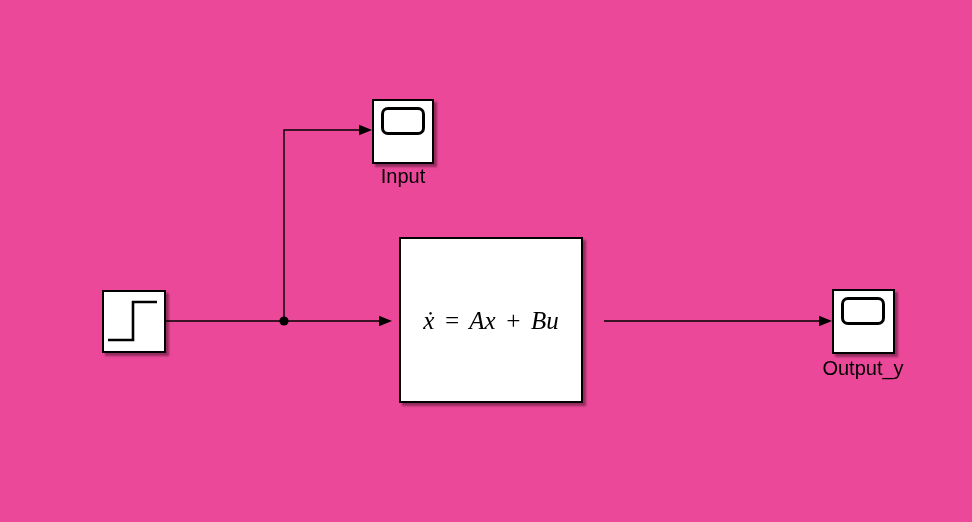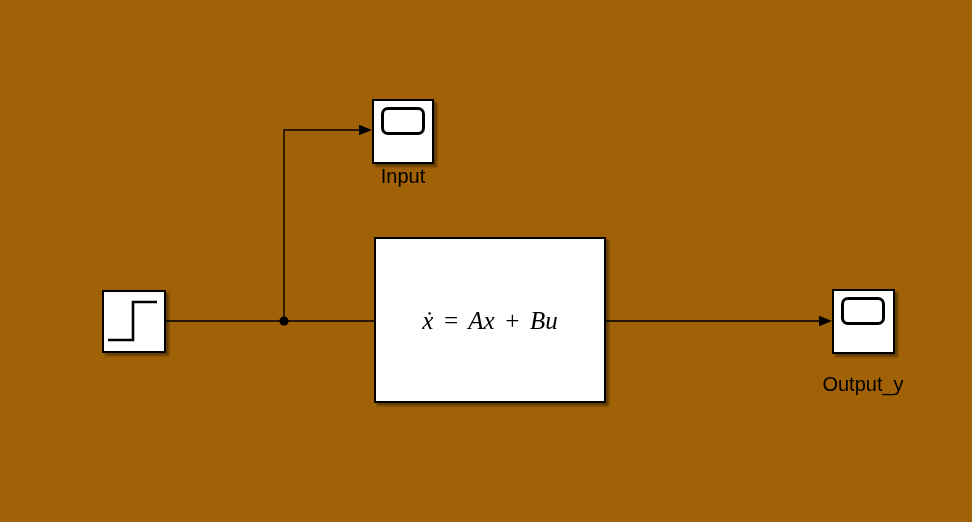--- a/index.html
+++ b/index.html
@@ -4,21 +4,21 @@
 <style>
   html, body {
     margin: 0;
     padding: 0;
     background: #ffffff;
   }
   .canvas {
     position: relative;
     width: 972px;
     height: 522px;
-    background: #a16207;
+    background: #ec4899;
     overflow: hidden;
     font-family: "Liberation Sans", sans-serif;
   }
   .wires {
     position: absolute;
     left: 0;
     top: 0;
   }
   .wire {
     fill: none;
@@ -111,24 +111,24 @@
     <svg class="step-icon-svg" width="60" height="59" viewBox="0 0 60 59">
       <polyline class="step-glyph" points="4,48 29,48 29,10 53,10"></polyline>
     </svg>
   </div>
 
   <div class="block" style="left:372px; top:99px; width:62px; height:65px;">
     <div class="scope-screen"></div>
   </div>
   <div class="block-label" style="left:342px; top:165px; width:122px;">Input</div>
 
-  <div class="block" style="left:374px; top:237px; width:232px; height:166px;">
+  <div class="block" style="left:399px; top:237px; width:184px; height:166px;">
     <div class="equations">
       <div>ẋ = Ax + Bu</div>
     </div>
   </div>
 
   <div class="block" style="left:832px; top:289px; width:63px; height:65px;">
     <div class="scope-screen"></div>
   </div>
-  <div class="block-label" style="left:802px; top:357px; width:122px;margin-top:16px;">Output_y</div>
+  <div class="block-label" style="left:802px; top:357px; width:122px;">Output_y</div>
 
 </div>
 
 </body></html>

